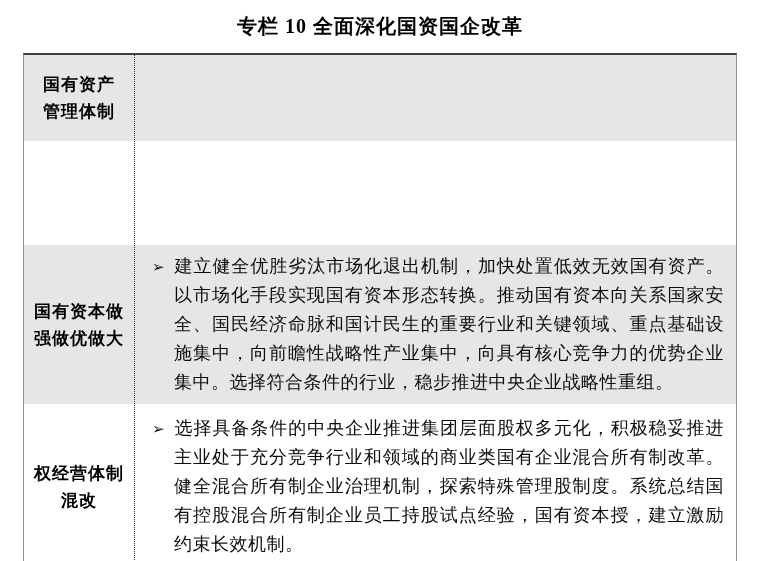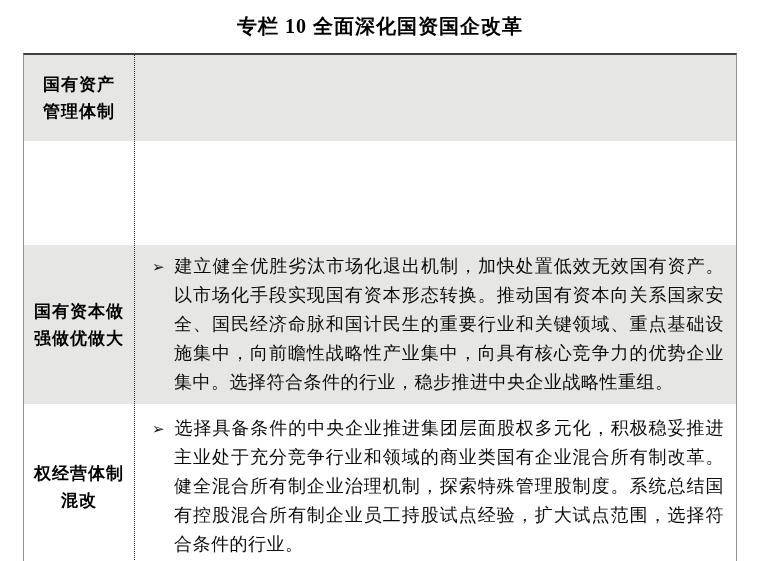--- a/index.html
+++ b/index.html
@@ -114,18 +114,18 @@
 强做优做大</div>
       <div class="content">
         <p class="para"><span class="bullet">➢</span><span>建立健全优胜劣汰市场化退出机制，加快处置低效无效国有资产。以市场化手段实现国有资本形态转换。推动国有资本向关系国家安全、国民经济命脉和国计民生的重要行业和关键领域、重点基础设施集中，向前瞻性战略性产业集中，向具有核心竞争力的优势企业集中。选择符合条件的行业，稳步推进中央企业战略性重组。</span></p>
       </div>
     </div>
 
     <div class="row plain r3">
       <div class="label">权经营体制
 混改</div>
       <div class="content">
-        <p class="para"><span class="bullet">➢</span><span>选择具备条件的中央企业推进集团层面股权多元化，积极稳妥推进主业处于充分竞争行业和领域的商业类国有企业混合所有制改革。健全混合所有制企业治理机制，探索特殊管理股制度。系统总结国有控股混合所有制企业员工持股试点经验，扩大试点范围，选择符合条件的行业。</span></p>
+        <p class="para"><span class="bullet">➢</span><span>选择具备条件的中央企业推进集团层面股权多元化，积极稳妥推进主业处于充分竞争行业和领域的商业类国有企业混合所有制改革。健全混合所有制企业治理机制，探索特殊管理股制度。系统总结国有控股混合所有制企业员工持股试点经验，国有资本授，建立激励约束长效机制。</span></p>
       </div>
     </div>
 
   </div>
 </div>
 
 </body></html>

